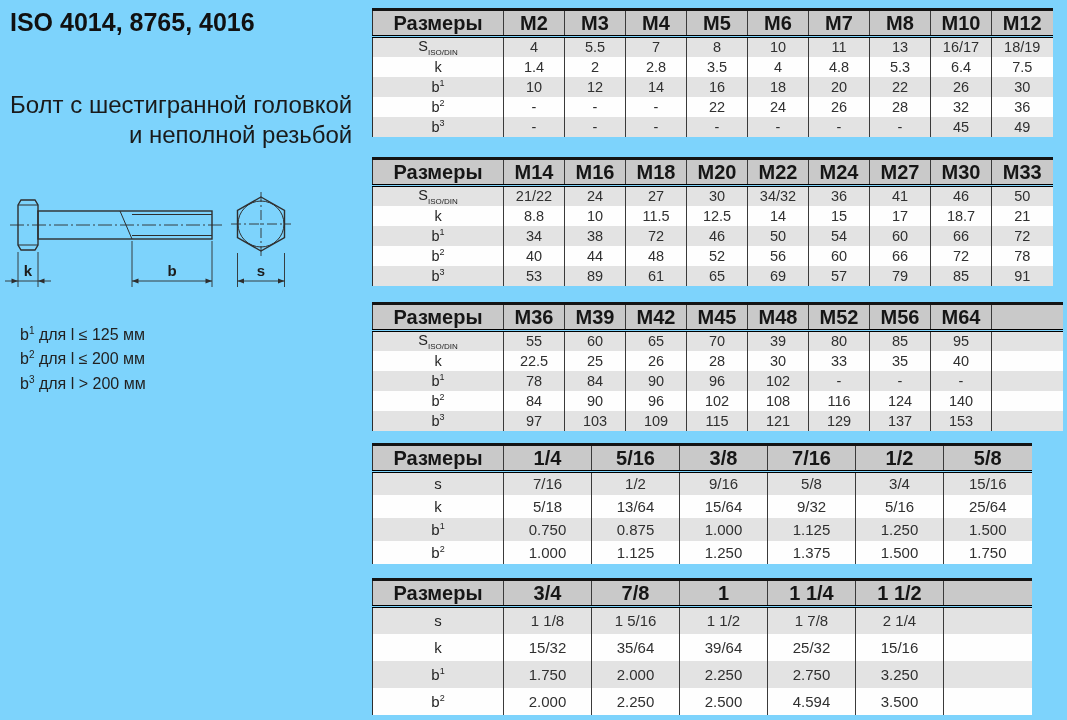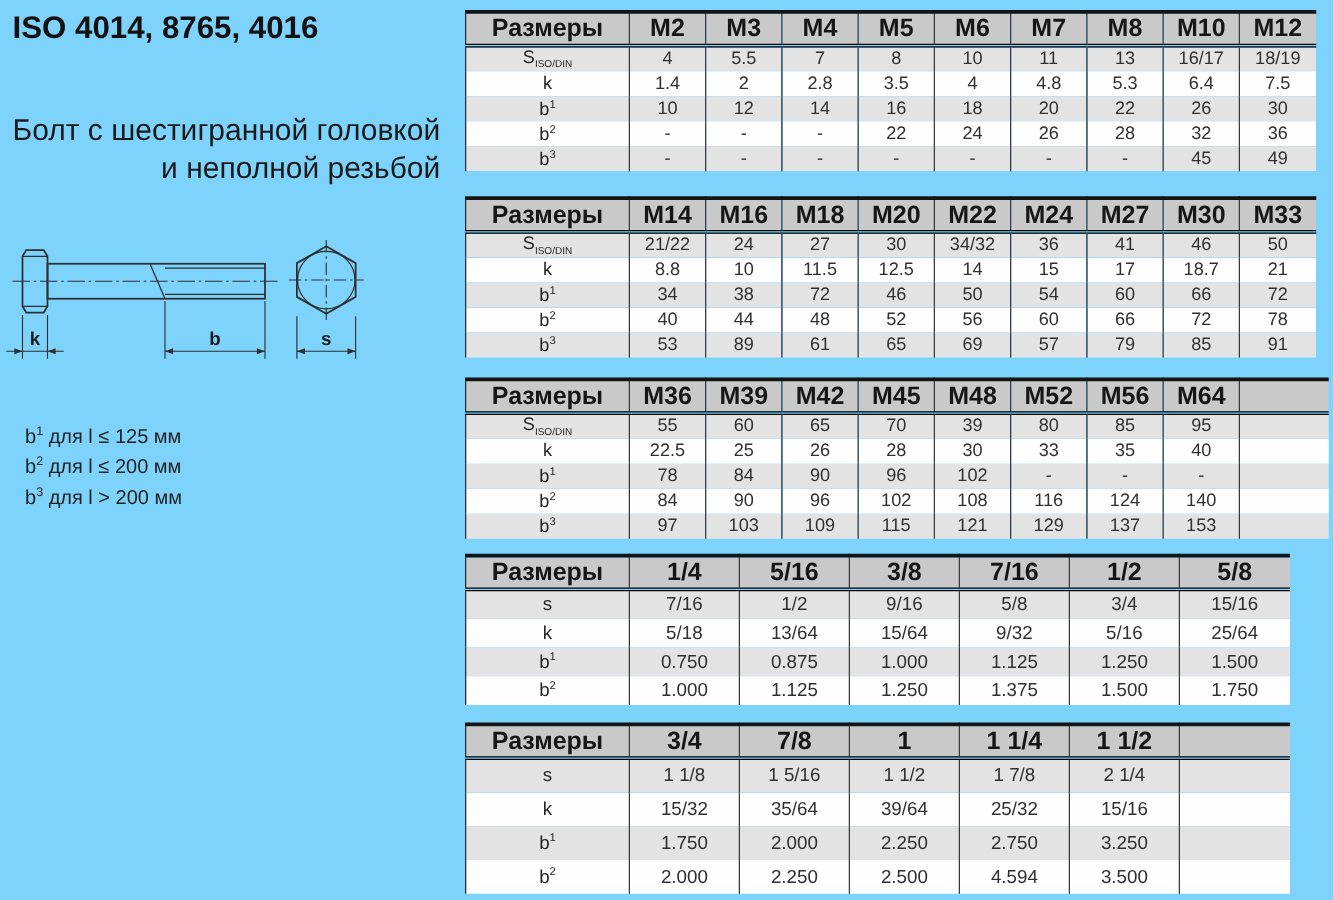--- a/index.html
+++ b/index.html
@@ -4,21 +4,21 @@
 <style>
   html,body{margin:0;padding:0;background:#fff;}
   .page{
     position:relative;width:1067px;height:720px;background:#7dd3fc;
     font-family:"Liberation Sans","DejaVu Sans",sans-serif;color:#1c1c1c;overflow:hidden;text-decoration:underline;
   }
   
   .title{position:absolute;left:10px;top:6px;font-size:25px;font-weight:bold;line-height:33px;color:#111;}
   .subtitle{position:absolute;left:10px;top:90px;font-size:24px;line-height:30px;color:#1a1a1a;text-align:right;}
   .diagram{position:absolute;left:0px;top:188px;}
-  .notes{position:absolute;left:20px;top:336px;font-size:16px;line-height:20px;color:#222;}
+  .notes{position:absolute;left:20px;top:321px;font-size:16px;line-height:20px;color:#222;}
   .notes sup{font-size:10px;}
   .note-row{white-space:nowrap;}
   
   .tblwrap{position:absolute;}
   .t1{left:372px;top:8px;}
   .t2{left:372px;top:157px;}
   .t3{left:372px;top:302px;}
   .t4{left:372px;top:443px;}
   .t5{left:372px;top:578px;}
   table.tbl{

